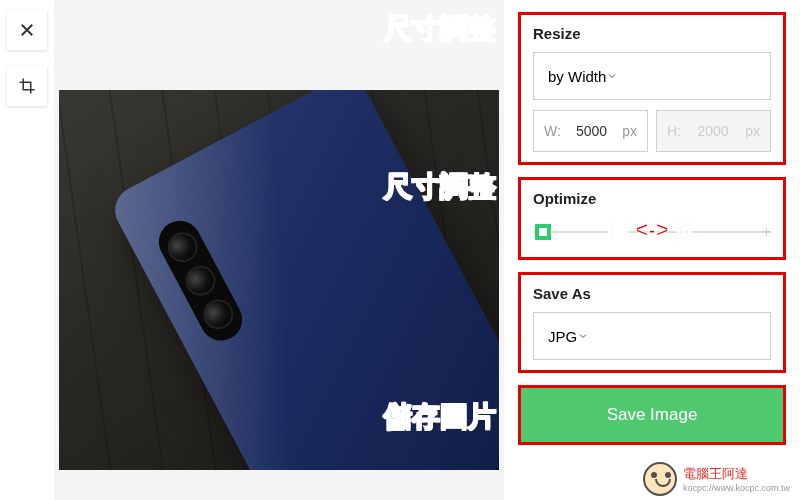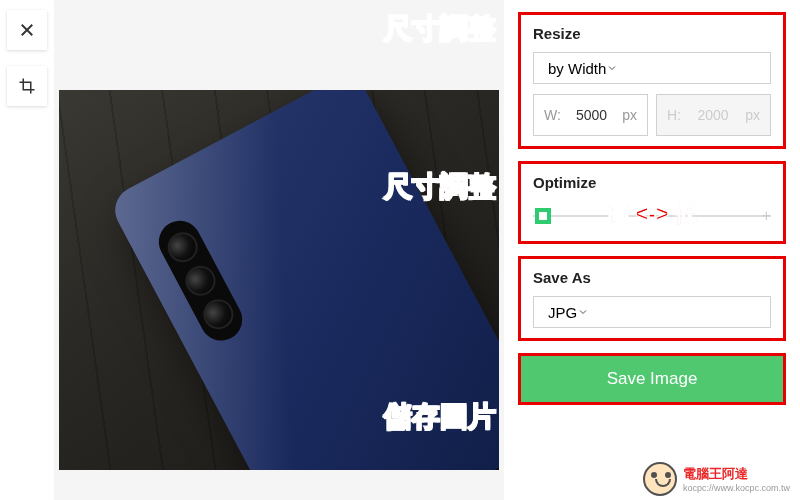--- a/index.html
+++ b/index.html
@@ -18,49 +18,49 @@
 .phone::before { content:""; position:absolute; inset:0; background: linear-gradient(115deg, rgba(255,255,255,0.25) 0%, rgba(255,255,255,0) 40%); border-radius: 24px; }
 .cam-strip { position: absolute; top: 50px; left: 24px; width: 42px; height: 130px; background: #0a0a0a; border-radius: 21px; display: flex; flex-direction: column; align-items: center; justify-content: space-around; padding: 8px 0; }
 .cam { width: 30px; height: 30px; border-radius: 50%; background: radial-gradient(circle at 35% 35%, #444, #111 50%, #000); border: 2px solid #222; }
 .wood-lines { position: absolute; inset: 0; background: repeating-linear-gradient(82deg, rgba(0,0,0,0) 0 50px, rgba(0,0,0,0.18) 50px 52px); }
 
 .right-panel { flex: 1; padding: 12px 14px; display: flex; flex-direction: column; gap: 12px; position: relative; }
 
 .section { border: 3px solid #e60000; padding: 10px 12px; background: #fff; }
 .section-title { font-size: 15px; font-weight: 700; margin-bottom: 10px; color: #222; }
 
-.select-box { width: 100%; height: 32px; border: 1px solid #d0d0d0; background: #fff; display: flex; align-items: center; padding: 0 14px; font-size: 15px; cursor: pointer; }
+.select-box { width: 100%; height: 48px; border: 1px solid #d0d0d0; background: #fff; display: flex; align-items: center; padding: 0 14px; font-size: 15px; cursor: pointer; }
 .chevron { width: 12px; height: 12px; }
 
 .dims { display: flex; gap: 8px; margin-top: 10px; }
 .dim-field { flex: 1; height: 42px; border: 1px solid #d0d0d0; display: flex; align-items: center; padding: 0 10px; font-size: 14px; gap: 6px; }
 .dim-field.disabled { background: #f5f5f5; color: #bbb; }
 .dim-label { color: #999; }
 .dim-field.disabled .dim-label { color: #ccc; }
 .dim-val { flex: 1; text-align: center; color: #333; }
 .dim-field.disabled .dim-val { color: #ccc; }
 .dim-unit { color: #999; }
 .dim-field.disabled .dim-unit { color: #ccc; }
 
 .slider-track { position: relative; height: 30px; display: flex; align-items: center; margin-top: 4px; }
 .track-line { position: absolute; left: 0; right: 0; height: 2px; background: #ddd; }
 .slider-handle { position: absolute; left: 2px; width: 16px; height: 16px; border: 4px solid #2ecc71; background: #fff; cursor: pointer; }
 .slider-plus { position: absolute; right: 0; color: #ccc; font-size: 16px; }
 .slider-anno { position: absolute; left: 50%; transform: translateX(-50%); top: -2px; font-size: 22px; font-weight: bold; color: #e60000; -webkit-text-stroke: 1px #fff; text-shadow: 0 0 2px #fff, 0 0 2px #fff; white-space: nowrap; }
 
-.save-btn { width: 100%; height: 52px; background: #4fc86f; color: #fff; border: 3px solid #e60000; font-size: 17px; font-weight: 500; cursor: pointer; }
+.save-btn { width: 100%; height: 60px; background: #4fc86f; color: #fff; border: 3px solid #e60000; font-size: 17px; font-weight: 500; cursor: pointer; }
 
 .anno { position: absolute; font-size: 28px; font-weight: bold; color: #e60000; -webkit-text-stroke: 1.5px #fff; text-shadow: -1px -1px 0 #fff, 1px -1px 0 #fff, -1px 1px 0 #fff, 1px 1px 0 #fff; white-space: nowrap; pointer-events: none; }
 
 .logo { position: absolute; right: 10px; bottom: 4px; display: flex; align-items: center; gap: 6px; opacity: 0.85; }
 .logo-face { width: 34px; height: 34px; border-radius: 50%; background: #ffe0b3; border: 2px solid #333; position: relative; }
 .logo-face::before { content:""; position:absolute; top:8px; left:6px; width:6px; height:6px; background:#333; border-radius:50%; box-shadow: 14px 0 0 #333; }
 .logo-face::after { content:""; position:absolute; bottom:7px; left:10px; width:12px; height:6px; border: 2px solid #333; border-top:none; border-radius: 0 0 10px 10px; }
 .logo-text { font-size: 13px; }
-.logo-title { color: #e60000; font-weight: bold; }
+.logo-title { color: #e60000; font-weight: normal; }
 .logo-url { color: #888; font-size: 9px; }
 </style>
 </head>
 <body>
 
 <div class="main">
   <div class="left-panel">
     <div class="toolbar">
       <button class="tool-btn">
         <svg viewBox="0 0 24 24" fill="none" stroke="#333" stroke-width="2.5">

